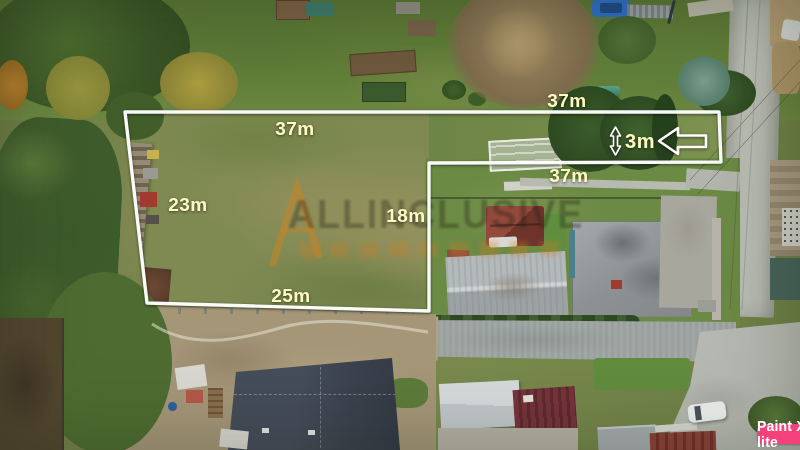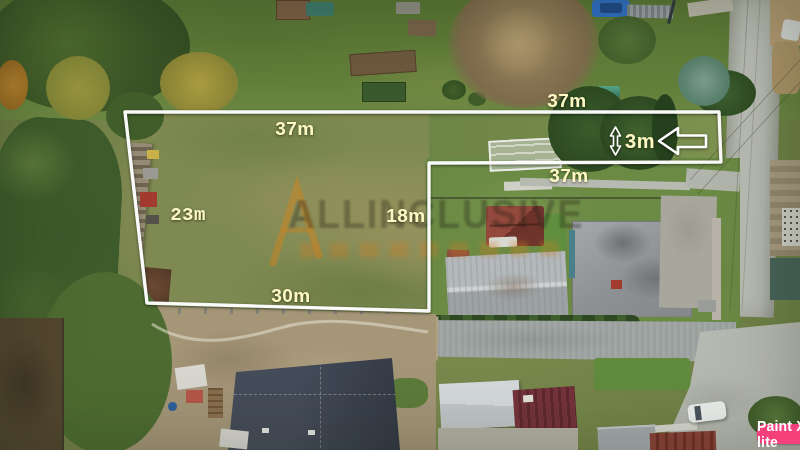--- a/index.html
+++ b/index.html
@@ -236,20 +236,20 @@
       <polygon points="125,112 719,112 721,162 429,163 429,311 147,303" fill="none" stroke="#ffffff" stroke-width="3.4" stroke-linejoin="round" opacity="0.97"></polygon>
       <polygon points="659,141 678,128 678,135.5 706,135.5 706,147 678,147 678,154" fill="none" stroke="#ffffff" stroke-width="2.6" stroke-linejoin="round"></polygon>
       <polygon points="615.5,127 620.5,136 617.5,136 617.5,146 620.5,146 615.5,155 610.5,146 613.5,146 613.5,136 610.5,136" fill="none" stroke="#ffffff" stroke-width="1.6" stroke-linejoin="round"></polygon>
     </g>
   </svg>
 
   <div class="mlabel" style="left:295px;top:129px;">37m</div>
   <div class="mlabel" style="left:567px;top:101px;">37m</div>
   <div class="mlabel" style="left:640px;top:141px;font-size:20px;">3m</div>
   <div class="mlabel" style="left:569px;top:176px;">37m</div>
-  <div class="mlabel" style="left:188px;top:215px;font-family:Liberation Mono, monospace;">23m</div>
+  <div class="mlabel" style="left:188px;top:205px;">23m</div>
   <div class="mlabel" style="left:406px;top:216px;">18m</div>
-  <div class="mlabel" style="left:291px;top:296px;">30m</div>
+  <div class="mlabel" style="left:291px;top:296px;">25m</div>
 
   <div class="ab" id="vignette"></div>
 
   <div class="ab" id="badge" style="left: 735px; top: 424px; width: 60px; height: 20px; background: rgb(244, 65, 124); color: rgb(255, 255, 255);">Paint X lite</div>
 </div>
 
 </body></html>

